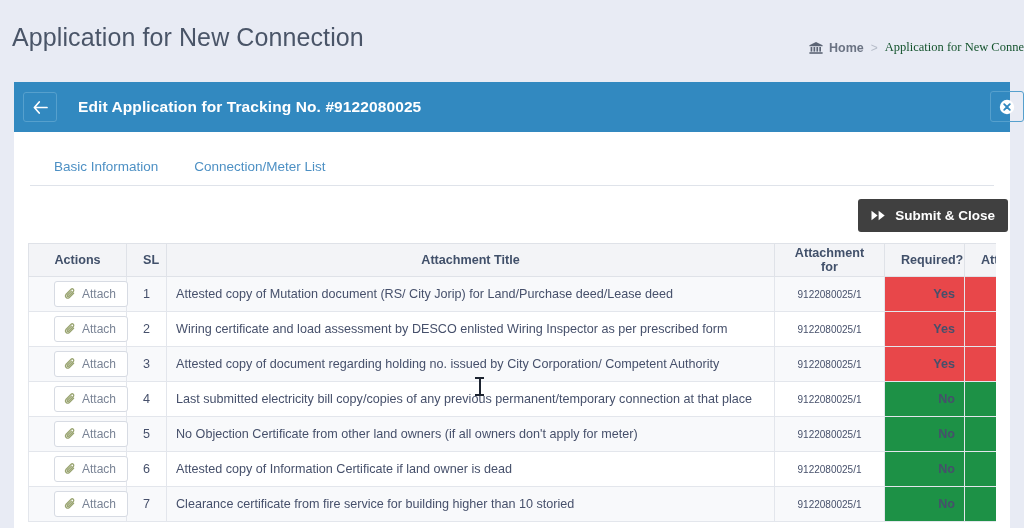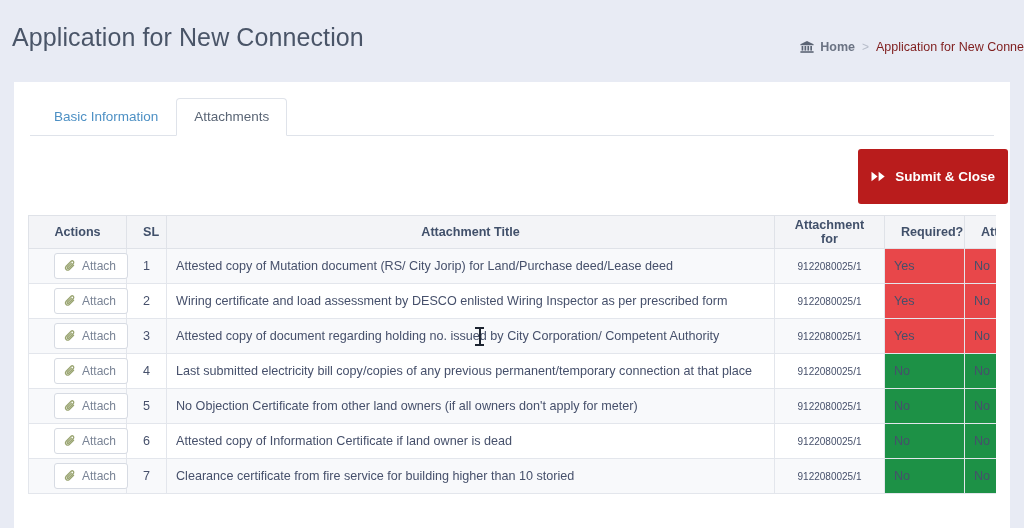--- a/index.html
+++ b/index.html
@@ -47,21 +47,21 @@
     padding-right: 0;
   }
   .breadcrumb .home-link {
     display: flex;
     align-items: center;
     gap: 6px;
     color: #6b7383;
     font-weight: 600;
   }
   .breadcrumb .crumb-sep { color: #b6bcc9; font-size: 12px; }
-  .breadcrumb .crumb-current { color: #7f1d1d; }
+  .breadcrumb .crumb-current { color: #14532d; font-family: Liberation Serif, serif; }
   .bank-icon { display: inline-block; width: 14px; height: 12px; position: relative; }
   .bank-icon svg { display: block; }
 
   
   .panel {
     margin: 0 14px;
     background: #ffffff;
   }
   .panel-head {
     background: #3289c0;
@@ -146,27 +146,27 @@
   }
 
   
   .toolbar {
     display: flex;
     justify-content: flex-end;
     padding: 13px 0 11px 0;
     margin-right: -14px;
   }
   .btn-submit {
-    background: #b91c1c;
+    background: #404040;
     color: #ffffff;
     border: none;
     border-radius: 3px;
     font-size: 13.5px;
     font-weight: 600;
-    padding: 20px 13px;
+    padding: 9px 13px;
     display: flex;
     align-items: center;
     gap: 9px;
     cursor: pointer;
     white-space: nowrap;
     font-family: "Liberation Sans", sans-serif;
   }
   .btn-submit svg { display: block; }
 
   
@@ -203,21 +203,21 @@
   .col-actions { width: 98px; }
   .col-sl      { width: 40px; }
   .col-title   { width: 608px; }
   .col-for     { width: 110px; }
   .col-req     { width: 80px; }
   .col-att     { width: 76px; }
 
   td.c-actions { text-align: center; }
   td.c-sl      { text-align: center; }
   td.c-for     { text-align: center; font-size: 10px; }
-  td.c-flag    { text-align: left; color: #ffffff; font-weight: 400; font-size: 12.6px; }
+  td.c-flag    { text-align: right; color: #ffffff; font-weight: 700; font-size: 12.6px; }
   td.flag-yes  { background: #e8474a !important; border-color: #e8474a; }
   td.flag-no   { background: #1d9146 !important; border-color: #1d9146; }
 
   .attach-btn {
     display: inline-flex;
     align-items: center;
     gap: 6px;
     background: #ffffff;
     border: 1px solid #d7dbe3;
     border-radius: 3px;
@@ -272,26 +272,40 @@
       </span>
       <span>Home</span>
     </span>
     <span class="crumb-sep">&gt;</span>
     <span class="crumb-current">Application for New Conne</span>
   </div>
 </div>
 
 <div class="panel">
 
+  <div class="panel-head">
+    <div class="back-btn">
+      <svg width="15" height="13" viewBox="0 0 15 13">
+        <path d="M6.2 1 L1.4 6.5 L6.2 12 M1.8 6.5 L14 6.5" stroke="#ffffff" stroke-width="1.7" fill="none" stroke-linecap="round" stroke-linejoin="round"></path>
+      </svg>
+    </div>
+    <div class="panel-title">Edit Application for Tracking No. #9122080025</div>
+    <div class="close-btn">
+      <svg width="16" height="16" viewBox="0 0 16 16">
+        <circle cx="8" cy="8" r="7.2" fill="#ffffff"></circle>
+        <path d="M5.2 5.2 L10.8 10.8 M10.8 5.2 L5.2 10.8" stroke="#3289c0" stroke-width="1.9" stroke-linecap="round"></path>
+      </svg>
+    </div>
+  </div>
 
   <div class="panel-body">
 
     <div class="tabs">
       <div class="tab">Basic Information</div>
-      <div class="tab active">Attachments</div>
+      <div class="tab">Connection/Meter List</div>
     </div>
 
     <div class="toolbar">
       <button class="btn-submit">
         <svg width="15" height="11" viewBox="0 0 15 11">
           <path d="M0.5 0.8 L6.6 5.5 L0.5 10.2 Z" fill="#ffffff"></path>
           <path d="M7.6 0.8 L13.7 5.5 L7.6 10.2 Z" fill="#ffffff"></path>
         </svg>
         <span>Submit &amp; Close</span>
       </button>

